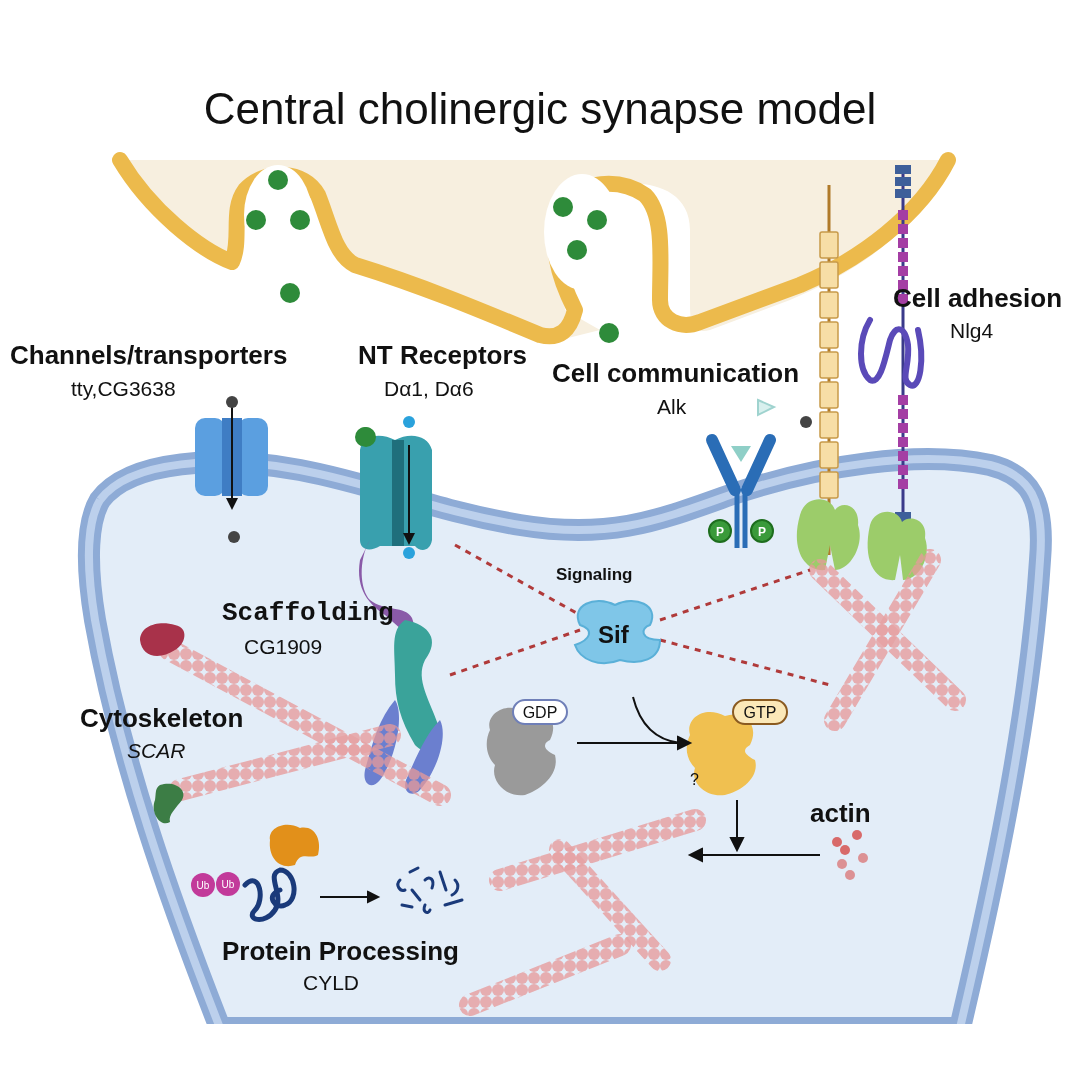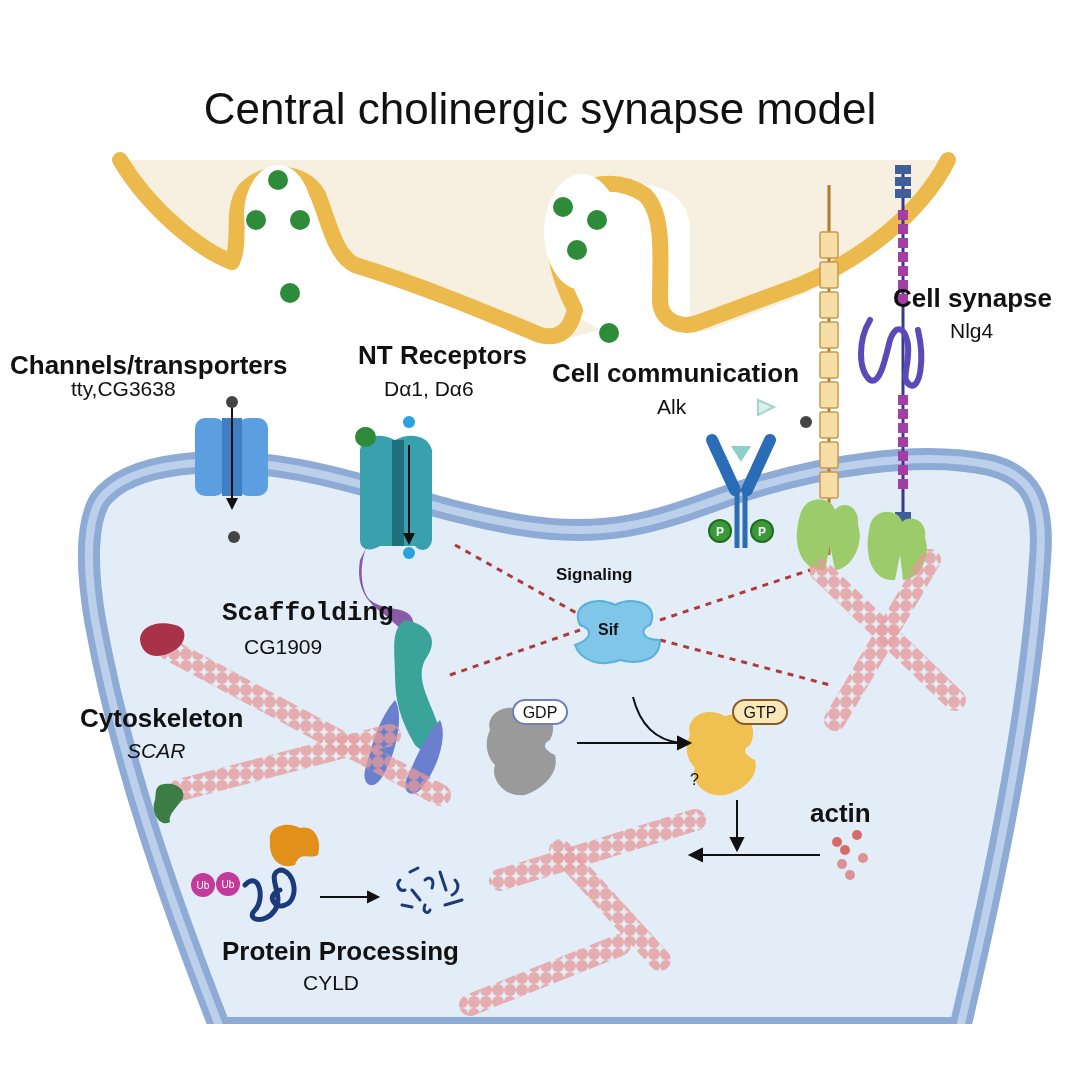--- a/index.html
+++ b/index.html
@@ -217,34 +217,34 @@
       <path d="M412,890 L420,900"></path>
       <path d="M425,880 C430,875 435,880 432,888"></path>
       <path d="M440,872 L446,890"></path>
       <path d="M455,880 C460,885 458,892 452,895"></path>
       <path d="M402,905 L412,907"></path>
       <path d="M425,905 C422,912 428,915 430,910"></path>
       <path d="M445,905 L462,900"></path>
     </g>
   </svg>
 
-  <div class="lbl bold" style="left:10px;top:342px;margin-top:10px;">Channels/transporters</div>
+  <div class="lbl bold" style="left:10px;top:342px;">Channels/transporters</div>
   <div class="lbl sub" style="left:71px;top:378px;">tty,CG3638</div>
 
   <div class="lbl bold" style="left:358px;top:342px;">NT Receptors</div>
   <div class="lbl sub" style="left:384px;top:378px;">Dα1, Dα6</div>
 
   <div class="lbl bold" style="left:552px;top:360px;">Cell communication</div>
   <div class="lbl sub" style="left:657px;top:396px;">Alk</div>
 
-  <div class="lbl bold" style="left:893px;top:285px;">Cell synapse</div>
+  <div class="lbl bold" style="left:893px;top:285px;">Cell adhesion</div>
   <div class="lbl sub" style="left:950px;top:320px;">Nlg4</div>
 
   <div class="lbl bold" style="left:556px;top:566px;font-size:17px;">Signaling</div>
-  <div class="lbl bold" style="left:598px;top:622px;font-size:16px;">Sif</div>
+  <div class="lbl bold" style="left:598px;top:622px;font-size:24px;">Sif</div>
 
   <div class="lbl bold" style="left:222px;top:600px;font-family:Liberation Mono, monospace;">Scaffolding</div>
   <div class="lbl sub" style="left:244px;top:636px;">CG1909</div>
 
   <div class="lbl bold" style="left:80px;top:705px;">Cytoskeleton</div>
   <div class="lbl sub" style="left:127px;top:740px;font-style:italic;">SCAR</div>
 
   <div class="lbl bold" style="left:222px;top:938px;">Protein Processing</div>
   <div class="lbl sub" style="left:303px;top:972px;">CYLD</div>
 

